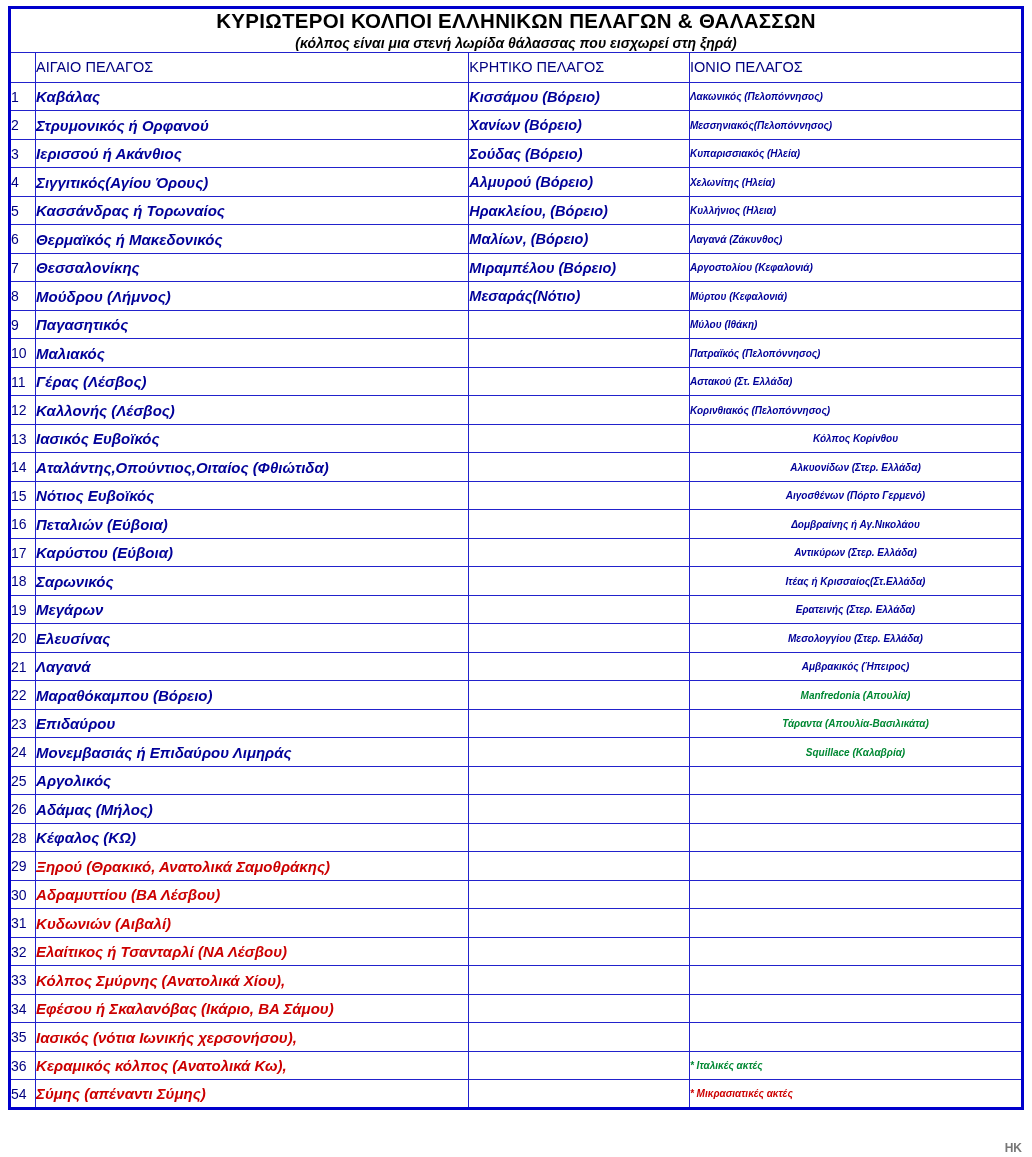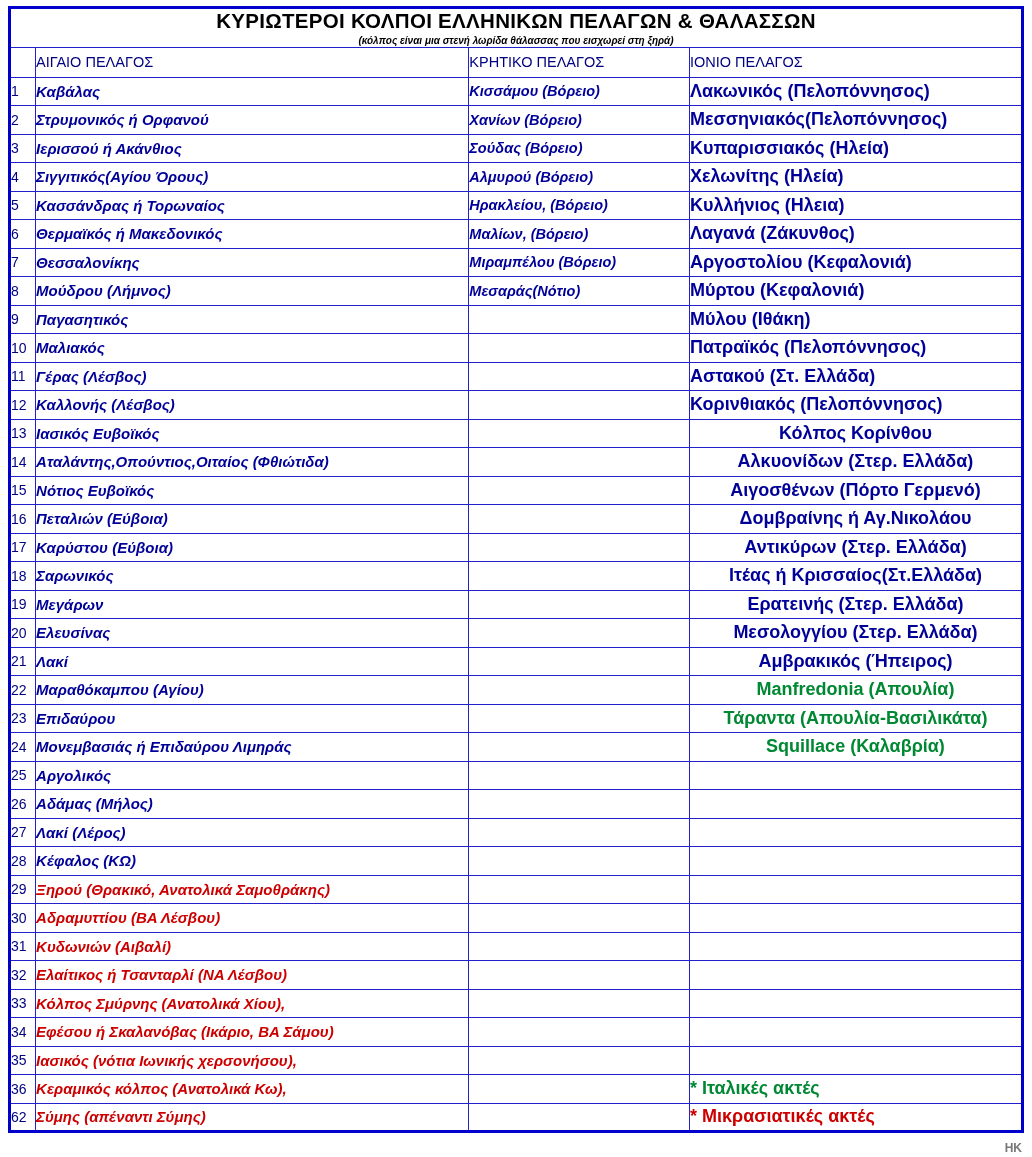--- a/index.html
+++ b/index.html
@@ -33,21 +33,21 @@
     border-bottom: 1px solid #2222cc;
   }
   .title-main {
     font-size: 20.5px;
     font-weight: bold;
     color: #000000;
     letter-spacing: 0.3px;
     line-height: 1.15;
   }
   .title-sub {
-    font-size: 10px;
+    font-size: 14px;
     font-weight: bold;
     font-style: italic;
     color: #000000;
     line-height: 1.3;
     margin-top: 1px;
   }
   .hdr {
     height: 29px;
     font-size: 14.5px;
     color: #000080;
@@ -81,22 +81,23 @@
     font-size: 14.5px;
     font-weight: bold;
     font-style: italic;
     color: #000099;
     white-space: nowrap;
     overflow: hidden;
   }
   td.c-ion {
     width: 300px;
     padding-left: 10px;
-    font-size: 18px;
-    font-weight: bold;
+    font-size: 10px;
+    font-weight: bold;
+    font-style: italic;
     color: #000099;
     white-space: nowrap;
     overflow: hidden;
   }
   .red { color: #cc0000 !important; }
   .green { color: #008833 !important; }
   .navy { color: #000099 !important; }
   .right { text-align: center; padding-right: 18px; }
   .center-ish { text-align: left; }
   .footer-note {
@@ -248,27 +249,27 @@
           <td class="c-ion navy right">Ερατεινής (Στερ. Ελλάδα)</td>
         </tr>
         <tr class="data-row">
           <td class="idx">20</td>
           <td class="c-aeg navy">Ελευσίνας</td>
           <td class="c-cret navy"></td>
           <td class="c-ion navy right">Μεσολογγίου (Στερ. Ελλάδα)</td>
         </tr>
         <tr class="data-row">
           <td class="idx">21</td>
-          <td class="c-aeg navy">Λακί</td>
+          <td class="c-aeg navy">Λαγανά</td>
           <td class="c-cret navy"></td>
           <td class="c-ion navy right">Αμβρακικός (Ήπειρος)</td>
         </tr>
         <tr class="data-row">
           <td class="idx">22</td>
-          <td class="c-aeg navy">Μαραθόκαμπου (Αγίου)</td>
+          <td class="c-aeg navy">Μαραθόκαμπου (Βόρειο)</td>
           <td class="c-cret navy"></td>
           <td class="c-ion green right">Manfredonia  (Απουλία)</td>
         </tr>
         <tr class="data-row">
           <td class="idx">23</td>
           <td class="c-aeg navy">Επιδαύρου</td>
           <td class="c-cret navy"></td>
           <td class="c-ion green right">Τάραντα (Απουλία-Βασιλικάτα)</td>
         </tr>
         <tr class="data-row">
@@ -283,26 +284,20 @@
           <td class="c-cret navy"></td>
           <td class="c-ion navy right"></td>
         </tr>
         <tr class="data-row">
           <td class="idx">26</td>
           <td class="c-aeg navy">Αδάμας (Μήλος)</td>
           <td class="c-cret navy"></td>
           <td class="c-ion navy right"></td>
         </tr>
         <tr class="data-row">
-          <td class="idx">27</td>
-          <td class="c-aeg navy">Λακί (Λέρος)</td>
-          <td class="c-cret navy"></td>
-          <td class="c-ion navy right"></td>
-        </tr>
-        <tr class="data-row">
           <td class="idx">28</td>
           <td class="c-aeg navy">Κέφαλος (ΚΩ)</td>
           <td class="c-cret navy"></td>
           <td class="c-ion navy right"></td>
         </tr>
         <tr class="data-row">
           <td class="idx">29</td>
           <td class="c-aeg red">Ξηρού (Θρακικό, Ανατολικά Σαμοθράκης)</td>
           <td class="c-cret navy"></td>
           <td class="c-ion navy right"></td>
@@ -343,21 +338,21 @@
           <td class="c-cret navy"></td>
           <td class="c-ion navy right"></td>
         </tr>
         <tr class="data-row">
           <td class="idx">36</td>
           <td class="c-aeg red">Κεραμικός κόλπος (Ανατολικά Κω),</td>
           <td class="c-cret navy"></td>
           <td class="c-ion green center-ish">* Ιταλικές ακτές</td>
         </tr>
         <tr class="data-row">
-          <td class="idx">62</td>
+          <td class="idx">54</td>
           <td class="c-aeg red">Σύμης (απέναντι Σύμης)</td>
           <td class="c-cret navy"></td>
           <td class="c-ion red center-ish">* Μικρασιατικές ακτές</td>
         </tr>
       </tbody>
   </table>
 
   <div class="footer-note">HK</div>
 </div>
 

